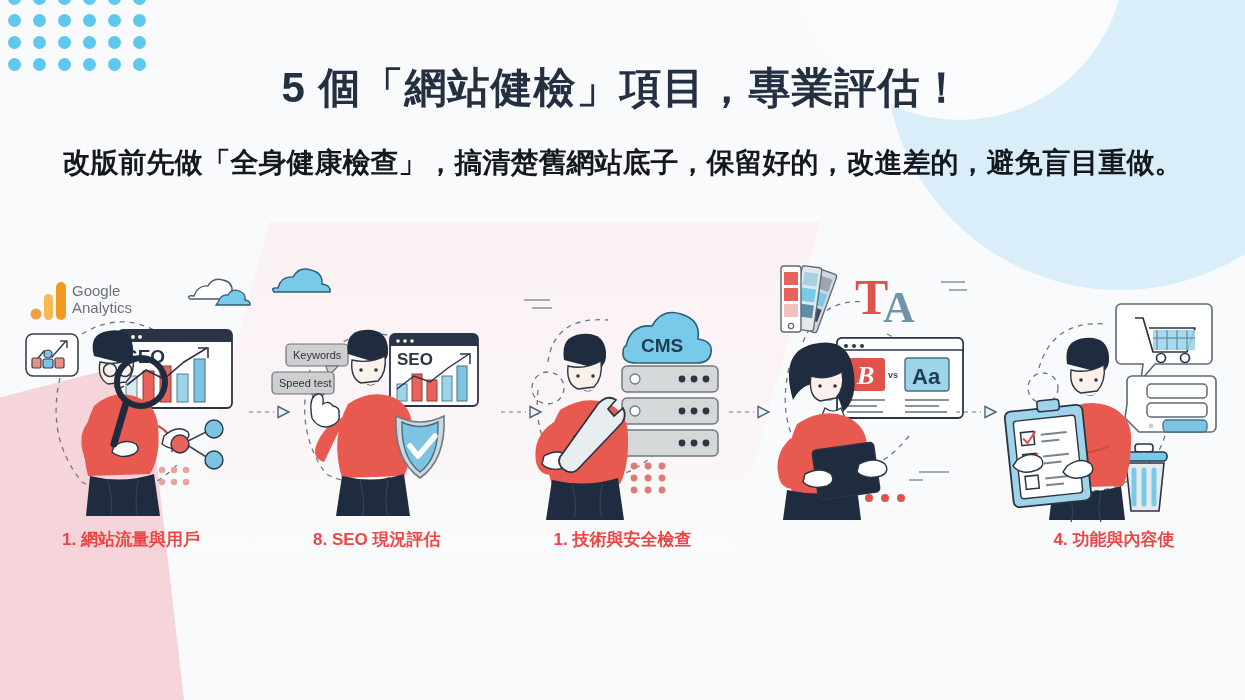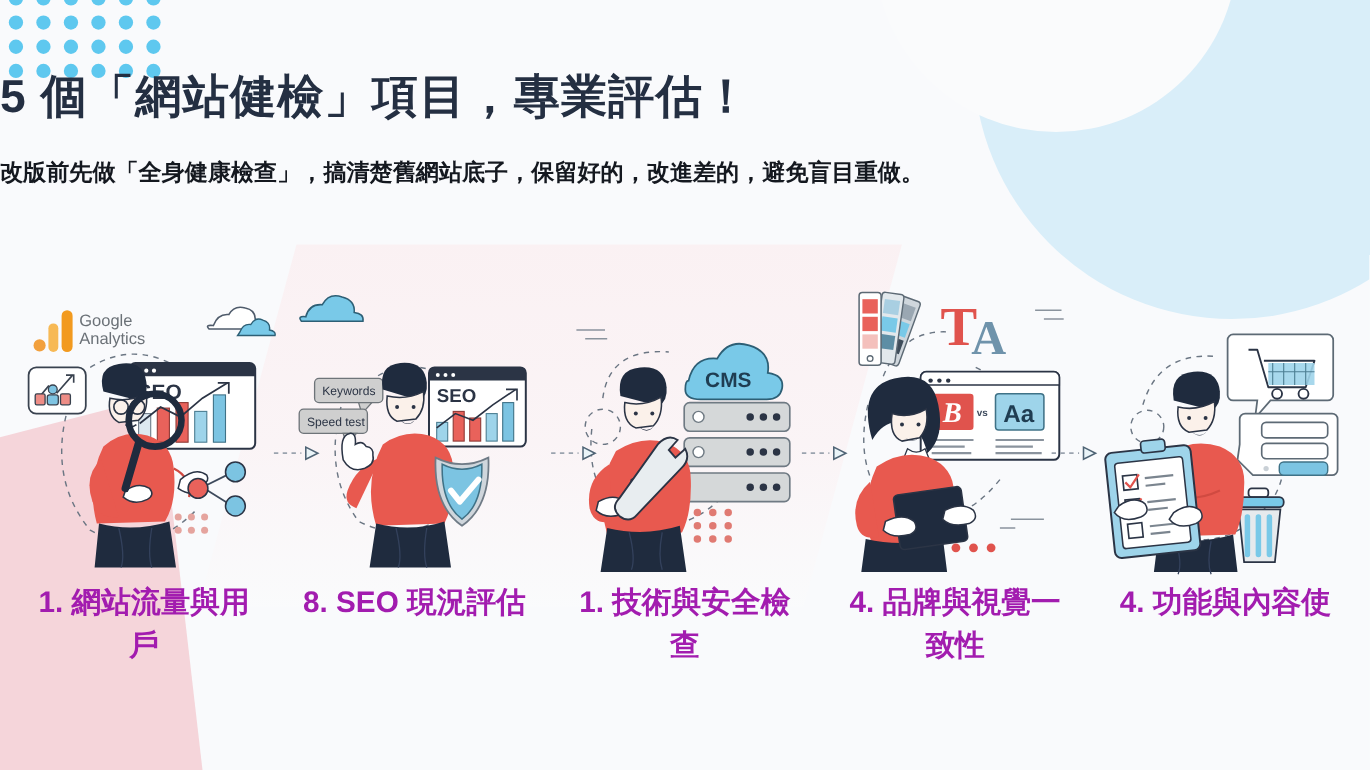--- a/index.html
+++ b/index.html
@@ -20,33 +20,33 @@
   .white-blob{position:absolute;right:120px;top:-210px;width:330px;height:330px;
     border-radius:50%;background:#fafbfc;}
   .pink-poly{position:absolute;left:-40px;bottom:-60px;width:330px;height:400px;
     background:#f5ced3;
     clip-path:polygon(0% 12%,56% 0%,70% 100%,0% 100%);opacity:.85;}
   .pink-wash{position:absolute;left:180px;top:222px;width:640px;height:330px;
     background:linear-gradient(180deg,#fbeef0 0%,#fbf2f4 55%,#fafbfc 100%);
     clip-path:polygon(14% 0%,100% 0%,86% 100%,0% 100%);opacity:.75;}
 
   
-  .header{position:absolute;left:0;right:0;top:62px;text-align:left;z-index:5;}
+  .header{position:absolute;left:0;right:0;top:62px;text-align:center;z-index:5;}
   .title{font-size:42px;font-weight:bold;color:#242f42;letter-spacing:1px;
     line-height:1.22;margin:0;white-space:nowrap;}
-  .subtitle{font-size:21px;font-weight:bold;color:#14181f;margin:30px 0 0 0;
+  .subtitle{font-size:28px;font-weight:bold;color:#14181f;margin:30px 0 0 0;
     line-height:1.4;white-space:nowrap;}
 
   
   .steps{position:absolute;left:0;right:0;top:258px;height:400px;
     display:flex;justify-content:space-between;padding:0 22px;box-sizing:border-box;z-index:4;}
   .step{width:218px;display:flex;flex-direction:column;align-items:center;position:relative;}
   .art{width:218px;height:262px;position:relative;}
-  .cap{margin-top:8px;text-align:center;font-size:27px;font-weight:bold;
-    color:#a21caf;line-height:1.45;}
+  .cap{margin-top:8px;text-align:center;font-size:17px;font-weight:bold;
+    color:#ef4444;line-height:1.45;}
 
   
   .conn{position:absolute;top:405px;width:44px;height:14px;z-index:6;}
 
   
   .svgfill{position:absolute;left:0;top:0;width:100%;height:100%;overflow:visible;}
 </style>
 </head>
 <body>
 
@@ -401,24 +401,20 @@
             <path d="M100 206 q16 -8 26 0 q5 8 -4 12 q-16 4 -24 -4z" fill="#fff" stroke="#2b3445" stroke-width="1.4"></path>
           </g>
 
           <g fill="#e0534d">
             <circle cx="110" cy="240" r="4"></circle>
               <circle cx="126" cy="240" r="4"></circle>
               <circle cx="142" cy="240" r="4"></circle>
           </g>
         </svg>
       </div>
-      <div class="cap">
-        <div>4. 品牌與視覺一</div>
-        <div>致性</div>
-      </div>
     </div>
 
     <div class="step">
       <div class="art">
         <svg class="svgfill" viewBox="0 0 218 262">
 
           <path d="M34 110 q14 -48 66 -44" fill="none" stroke="#6b7683" stroke-width="1.3" stroke-dasharray="5 5"></path>
           <circle cx="38" cy="130" r="15" fill="none" stroke="#6b7683" stroke-width="1.3" stroke-dasharray="5 5"></circle>
           <path d="M60 226 q50 22 92 -30 q12 -20 10 -42" fill="none" stroke="#6b7683" stroke-width="1.3" stroke-dasharray="5 5"></path>
 

